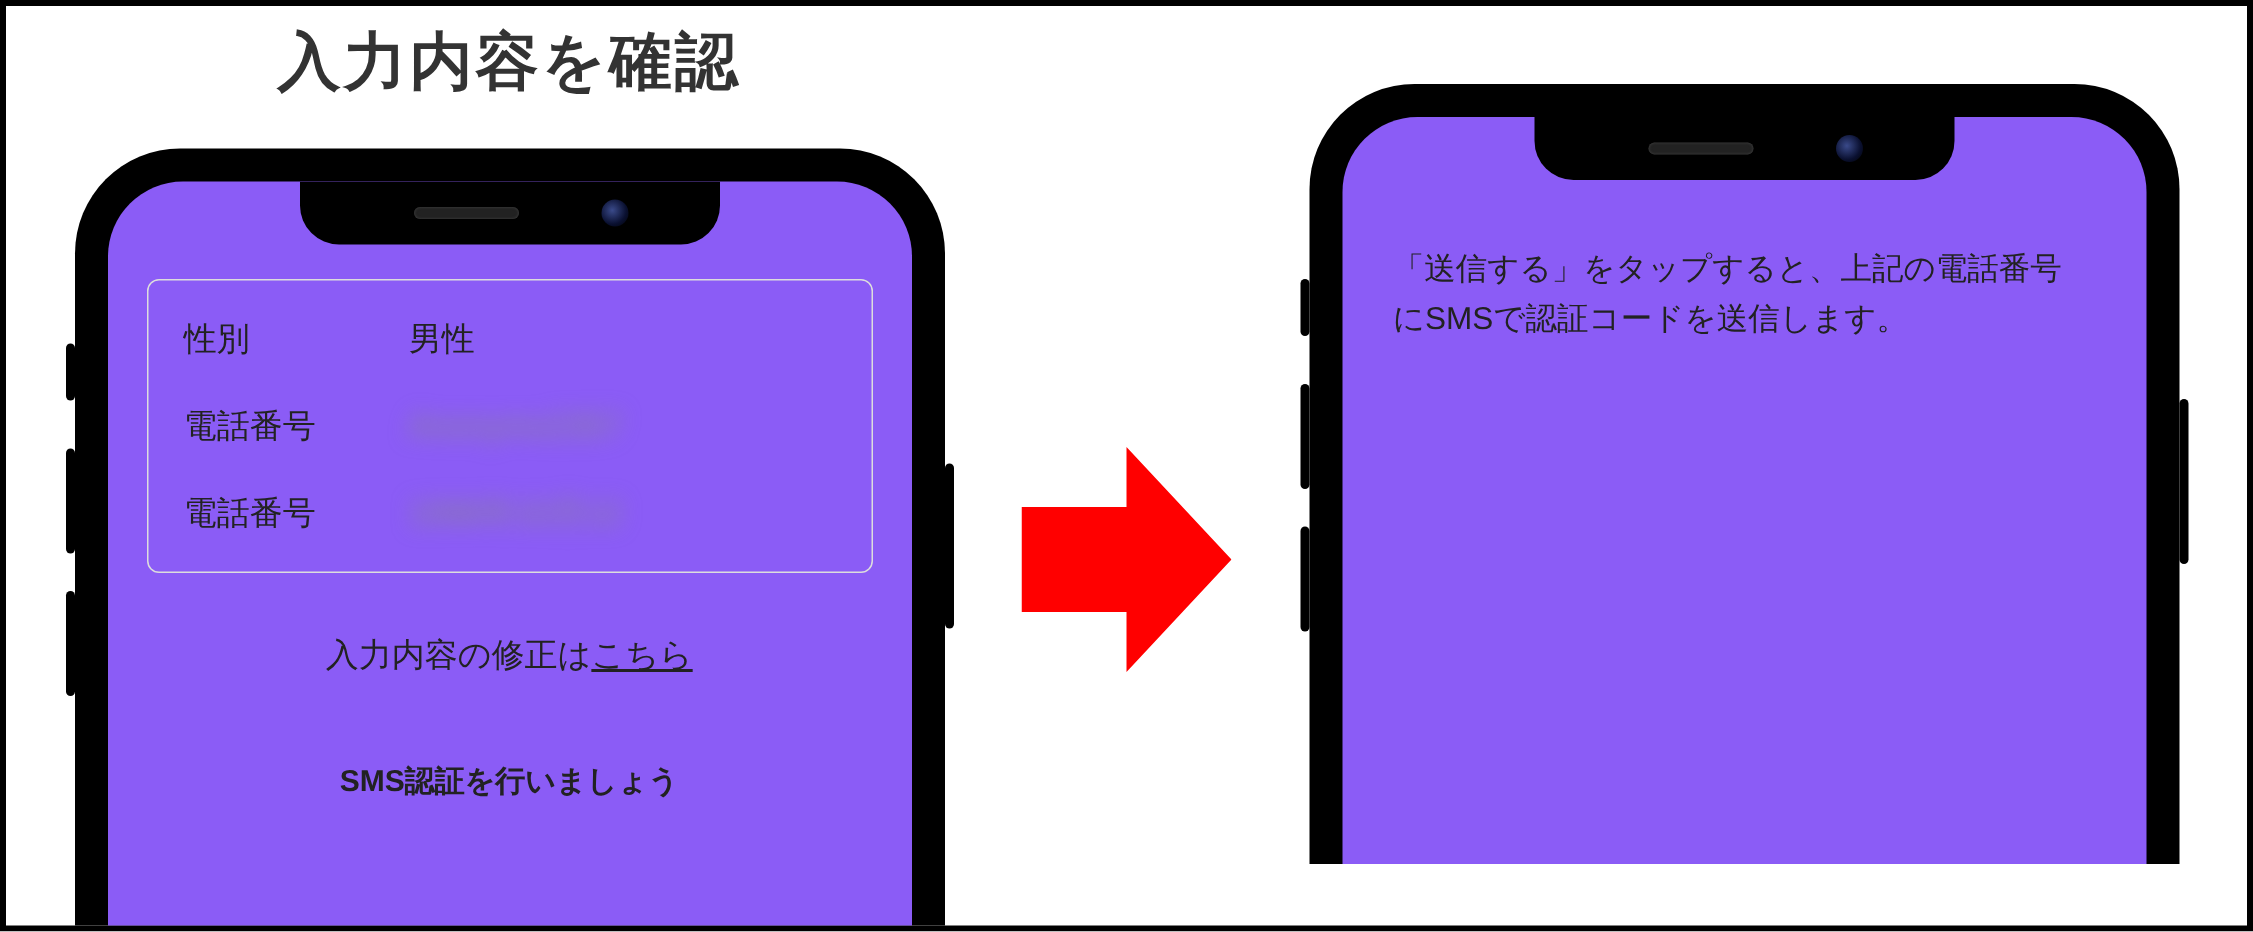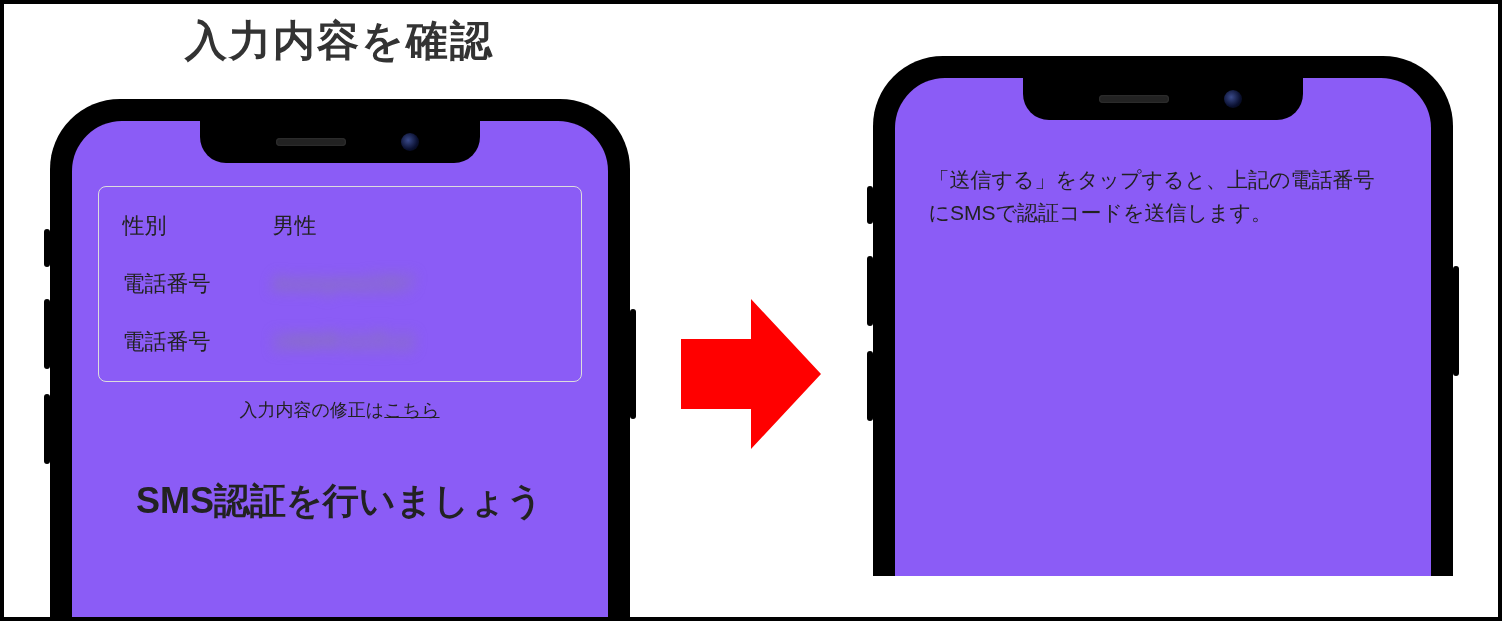--- a/index.html
+++ b/index.html
@@ -115,30 +115,30 @@
     .row-value {
       flex: 1;
       color: #222;
     }
     .row-value.blur {
       filter: blur(7px);
       color: #888;
     }
     .edit-link-wrap {
       text-align: center;
-      font-size: 18px;
-      color: #222;
-      margin-top: 16px;
+      font-size: 22px;
+      color: #222;
+      margin-top: 40px;
     }
     .edit-link-underline {
       text-decoration: underline;
     }
     .sms-heading {
       text-align: center;
-      font-size: 36px;
+      font-size: 20px;
       font-weight: 700;
       color: #222;
       margin-top: 55px;
     }
 
     
     .info-text {
       font-size: 21px;
       color: #222;
       padding: 30px 52px 0 34px;

